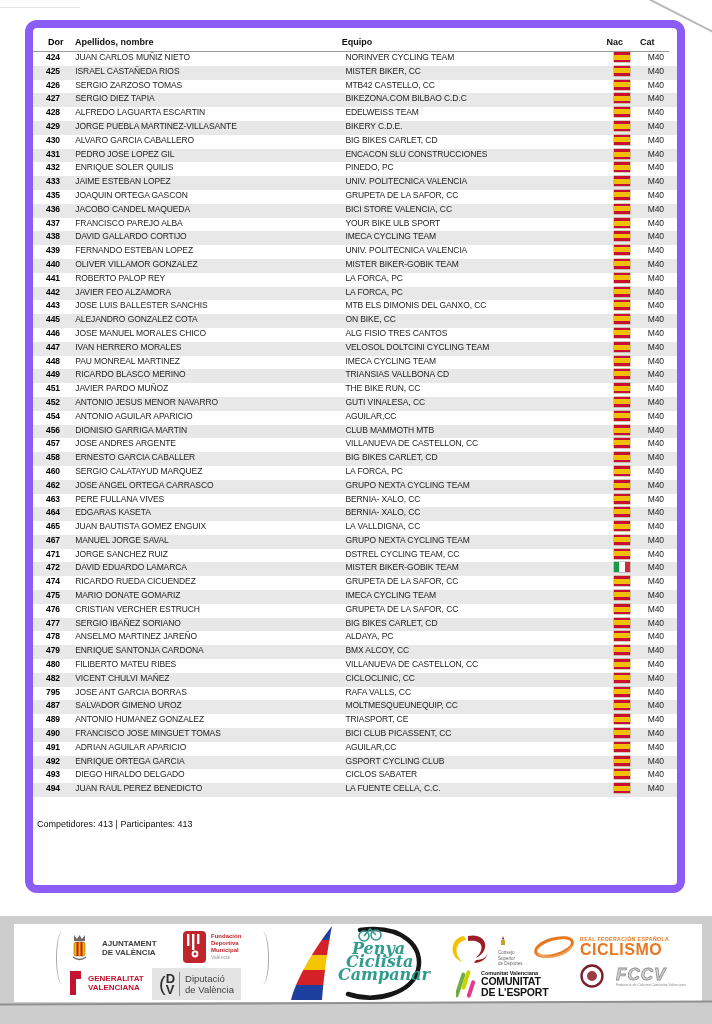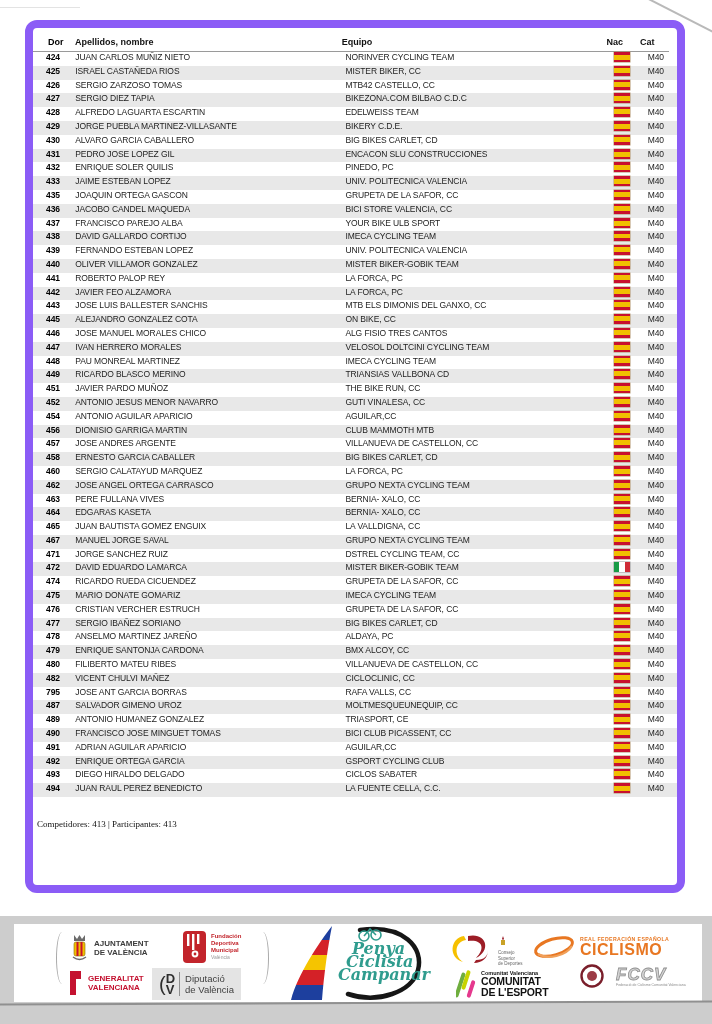--- a/index.html
+++ b/index.html
@@ -29,21 +29,21 @@
   }
   .trow.alt { background:#e8e8e8; }
   .c-dor  { width:30px; font-weight:bold; color:#000; }
   .c-name { width:277px; white-space:nowrap; overflow:hidden; }
   .c-team { width:275px; white-space:nowrap; overflow:hidden; }
   .c-flag { width:35px; display:flex; align-items:center; }
   .c-cat  { width:30px; }
   .flag { display:inline-block; width:16px; height:10px; box-shadow:0 0 0 0.5px #b0926a; }
   .flag-es { background:linear-gradient(#c8102e 0 25%, #f1bf00 25% 75%, #c8102e 75% 100%); }
   .flag-it { background:linear-gradient(90deg, #189b46 0 33%, #ffffff 33% 66%, #ce2b37 66% 100%); box-shadow:0 0 0 0.5px #999; }
-  .summary { margin:22px 0 0 4px; font-size:9px; color:#111;font-family:Liberation Serif, serif; }
+  .summary { margin:22px 0 0 4px; font-size:9px; color:#111; }
 
   
   .footer-row {
     position:absolute; left:30px; right:22px; top:900px;
     display:flex; justify-content:space-between;
     font-size:7.5px; color:#777; letter-spacing:0.2px;
   }
 
   
   .logo-band { position:absolute; left:0; top:916px; width:712px; height:108px; background:#cdcdcd; }
@@ -580,21 +580,21 @@
       </div>
     <div class="summary">Competidores: 413 | Participantes: 413</div>
   </div>
 
 
   <div class="logo-band">
     <div class="logo-strip">
 
       <div class="abs paren l" style="left:42px; top:8px;"></div>
 
-      <div class="abs" style="left:56px; top:10px; display:flex; gap:5px; align-items:center;">
+      <div class="abs" style="left:56px; top:10px; display:flex; gap:13px; align-items:center;">
         <svg width="19" height="28" viewBox="0 0 19 28">
           <path d="M4 1 L7 5 L9.5 1 L12 5 L15 1 L15 7 L4 7 Z" fill="#6b6b6b"></path>
           <rect x="4" y="8" width="11" height="14" rx="2" fill="#f1bf00" stroke="#8a6d00" stroke-width="0.6"></rect>
           <rect x="6.5" y="8" width="2" height="14" fill="#c8102e"></rect>
           <rect x="10.5" y="8" width="2" height="14" fill="#c8102e"></rect>
           <path d="M3 23 Q9.5 28 16 23" fill="none" stroke="#6b6b6b" stroke-width="1.4"></path>
         </svg>
         <div class="ajt-text">
           <div>AJUNTAMENT</div>
           <div>DE VALÈNCIA</div>

